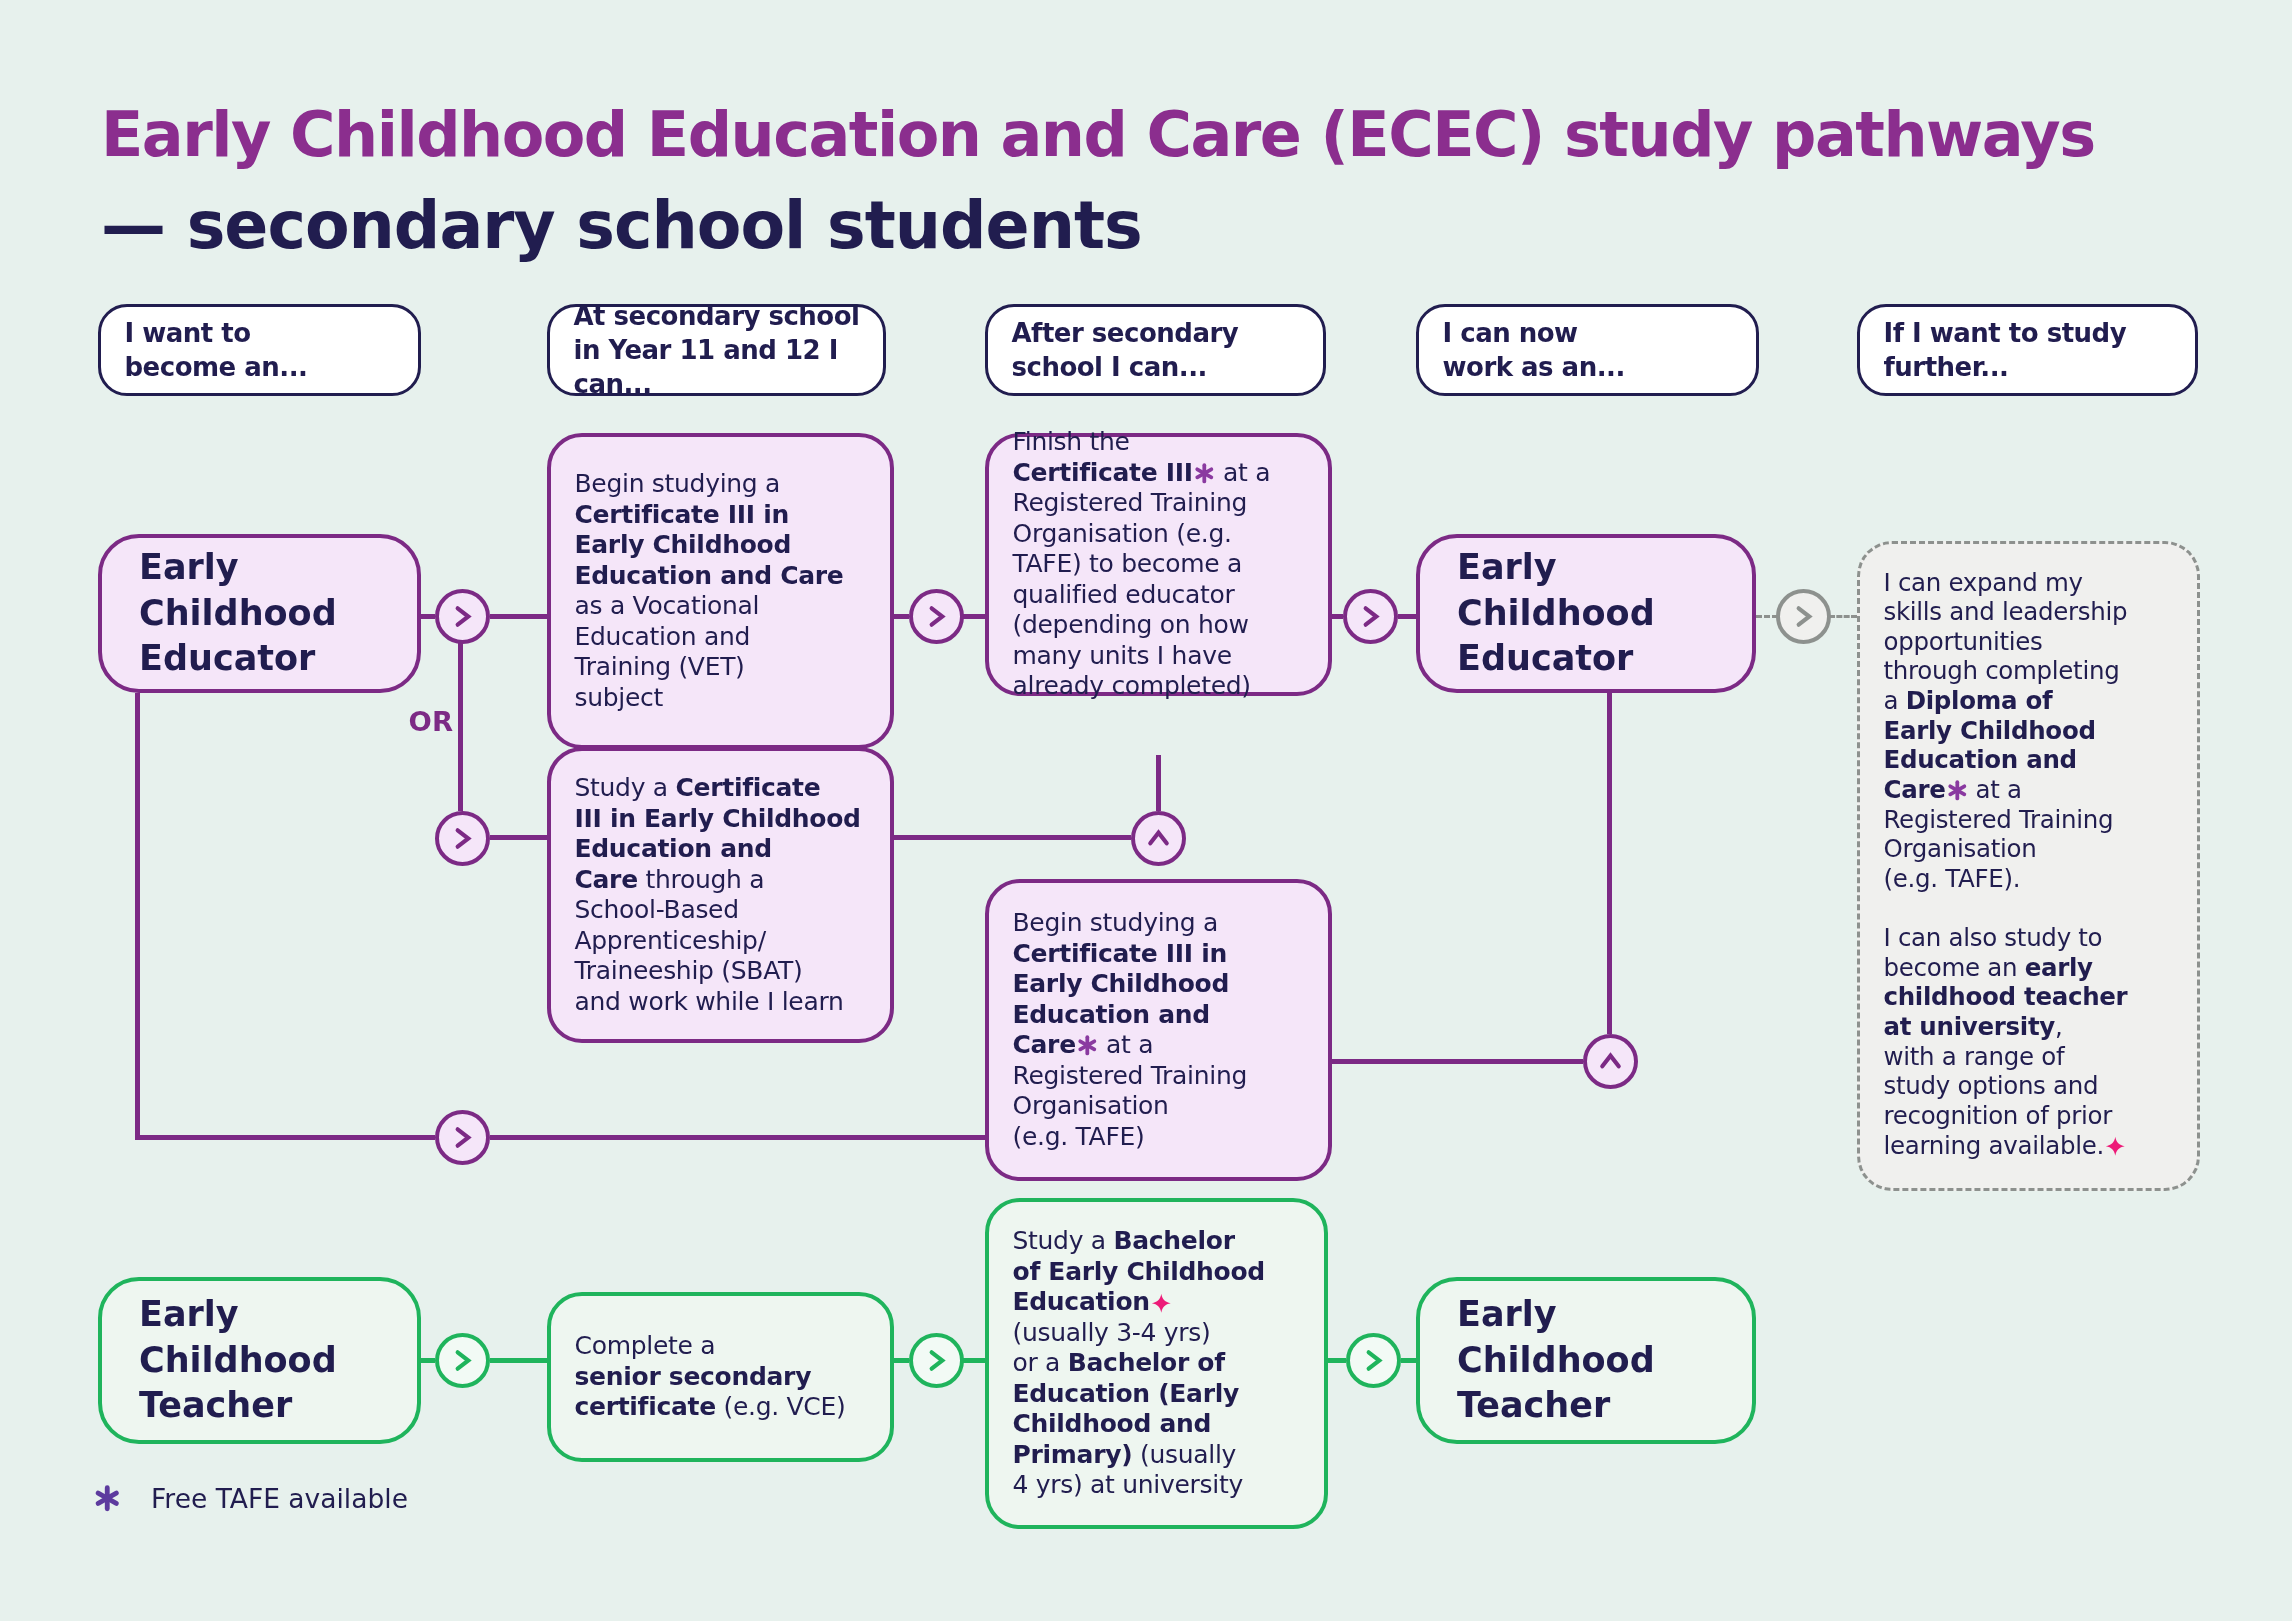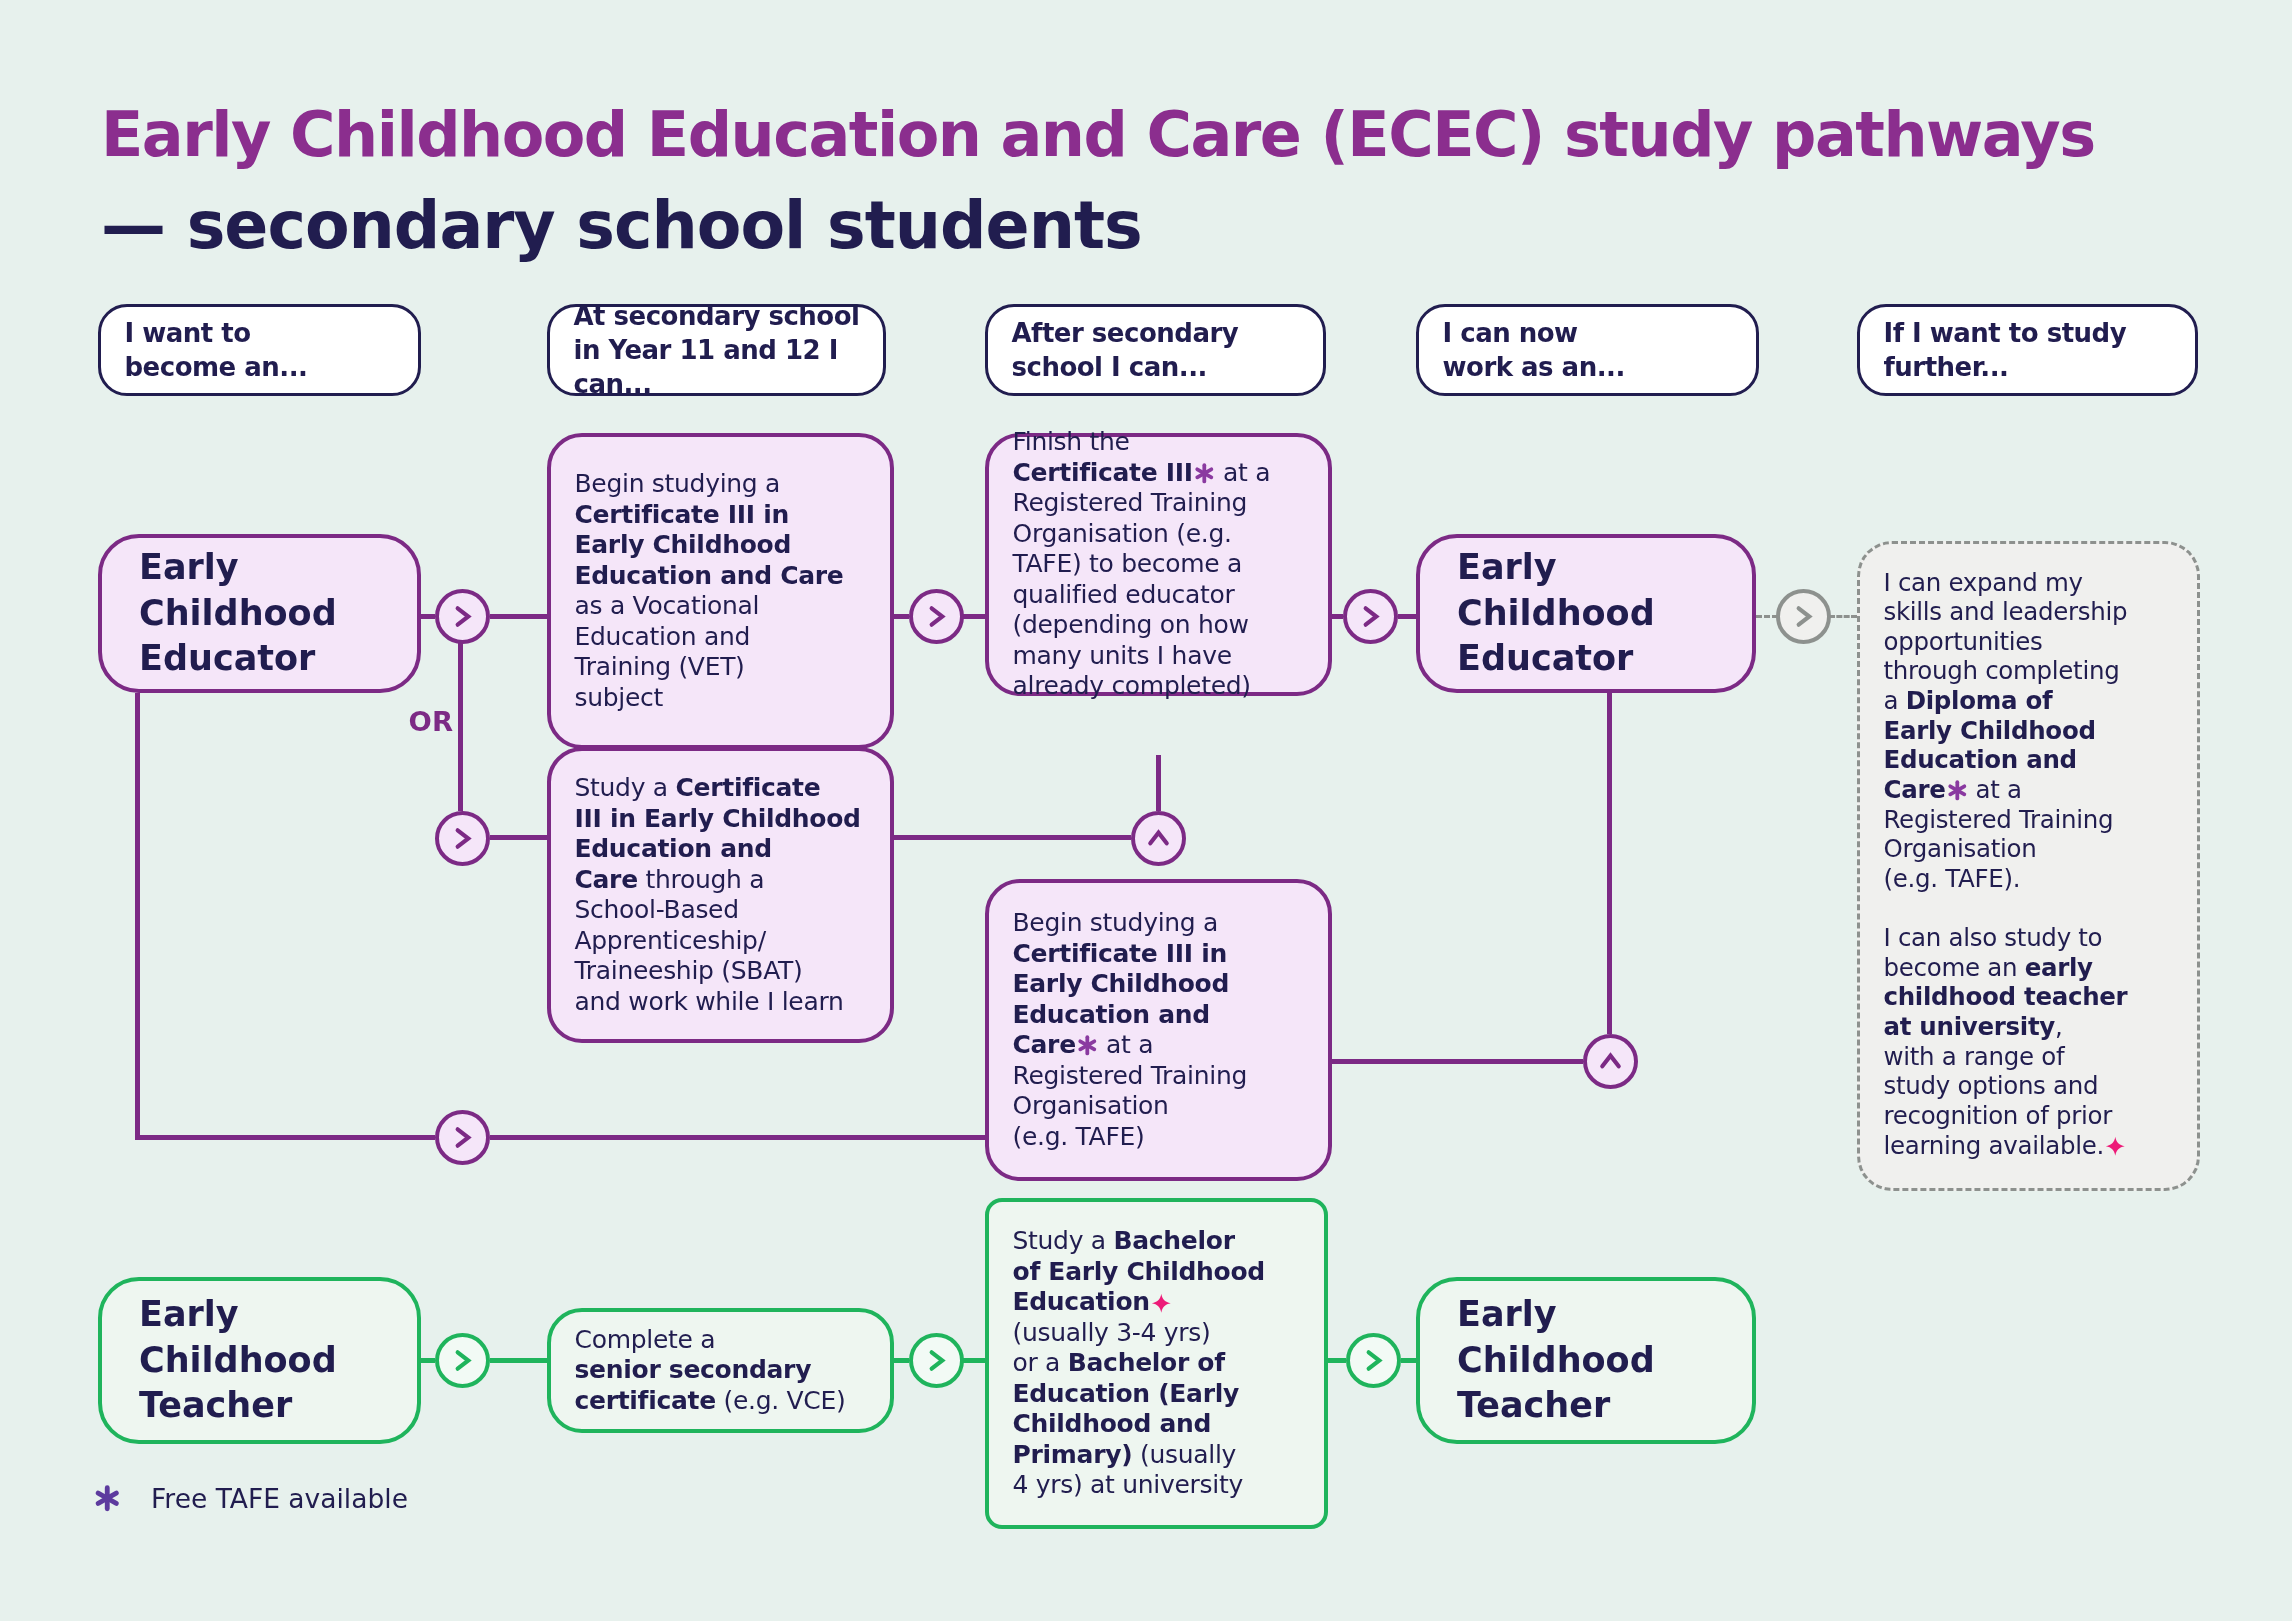--- a/index.html
+++ b/index.html
@@ -220,24 +220,24 @@
                 <line x1="3.8" y1="16.7" x2="20.2" y2="7.3"></line>
               </g>
             </svg></span></b> at a<br>Registered Training<br>Organisation<br>(e.g. TAFE).<br><br>I can also study to<br>become an <b>early<br>childhood teacher<br>at university</b>,<br>with a range of<br>study options and<br>recognition of prior<br>learning available.<span class="ico"><svg width="20.6" height="20.6" viewBox="0 0 24 24">
             <path style="fill:var(--sparkle-pink,#ed1b78)" d="M12 1C13.1 7.4 16.6 10.9 23 12 16.6 13.1 13.1 16.6 12 23 10.9 16.6 7.4 13.1 1 12 7.4 10.9 10.9 7.4 12 1Z"></path>
           </svg></span></span>
     </div>
 
   <div class="box green head" style="left:98px;top:1277px;width:323px;height:167px;">
       <span>Early<br>Childhood<br>Teacher</span>
     </div>
-  <div class="box green" style="left:547px;top:1292px;width:347px;height:125px;margin-top:16px;">
+  <div class="box green" style="left:547px;top:1292px;width:347px;height:170px;">
       <span>Complete a<br><b>senior secondary<br>certificate</b> (e.g. VCE)</span>
     </div>
-  <div class="box green" style="left:985px;top:1198px;width:343px;height:331px;border-radius:17px;">
+  <div class="box green" style="left:985px;top:1198px;width:343px;height:331px;">
       <span>Study a <b>Bachelor<br>of Early Childhood<br>Education<span class="ico"><svg width="20.6" height="20.6" viewBox="0 0 24 24">
               <path style="fill:var(--sparkle-pink,#ed1b78)" d="M12 1C13.1 7.4 16.6 10.9 23 12 16.6 13.1 13.1 16.6 12 23 10.9 16.6 7.4 13.1 1 12 7.4 10.9 10.9 7.4 12 1Z"></path>
             </svg></span></b><br>(usually 3-4 yrs)<br>or a <b>Bachelor of<br>Education (Early<br>Childhood and<br>Primary)</b> (usually<br>4 yrs) at university</span>
     </div>
   <div class="box green head" style="left:1416px;top:1277px;width:340px;height:167px;">
       <span>Early<br>Childhood<br>Teacher</span>
     </div>
 
   <div class="legend-row" style="left:93px;top:1483px;">
     <span class="ic">

